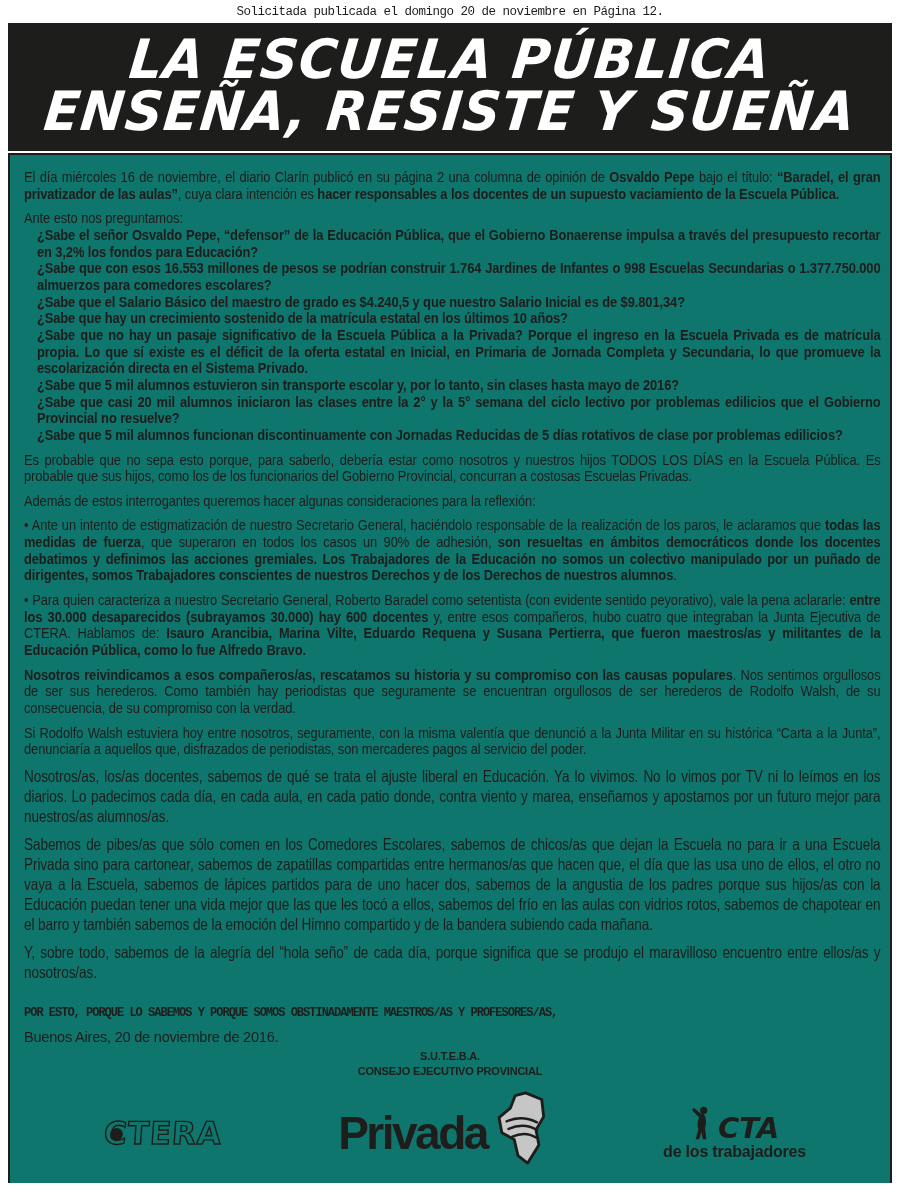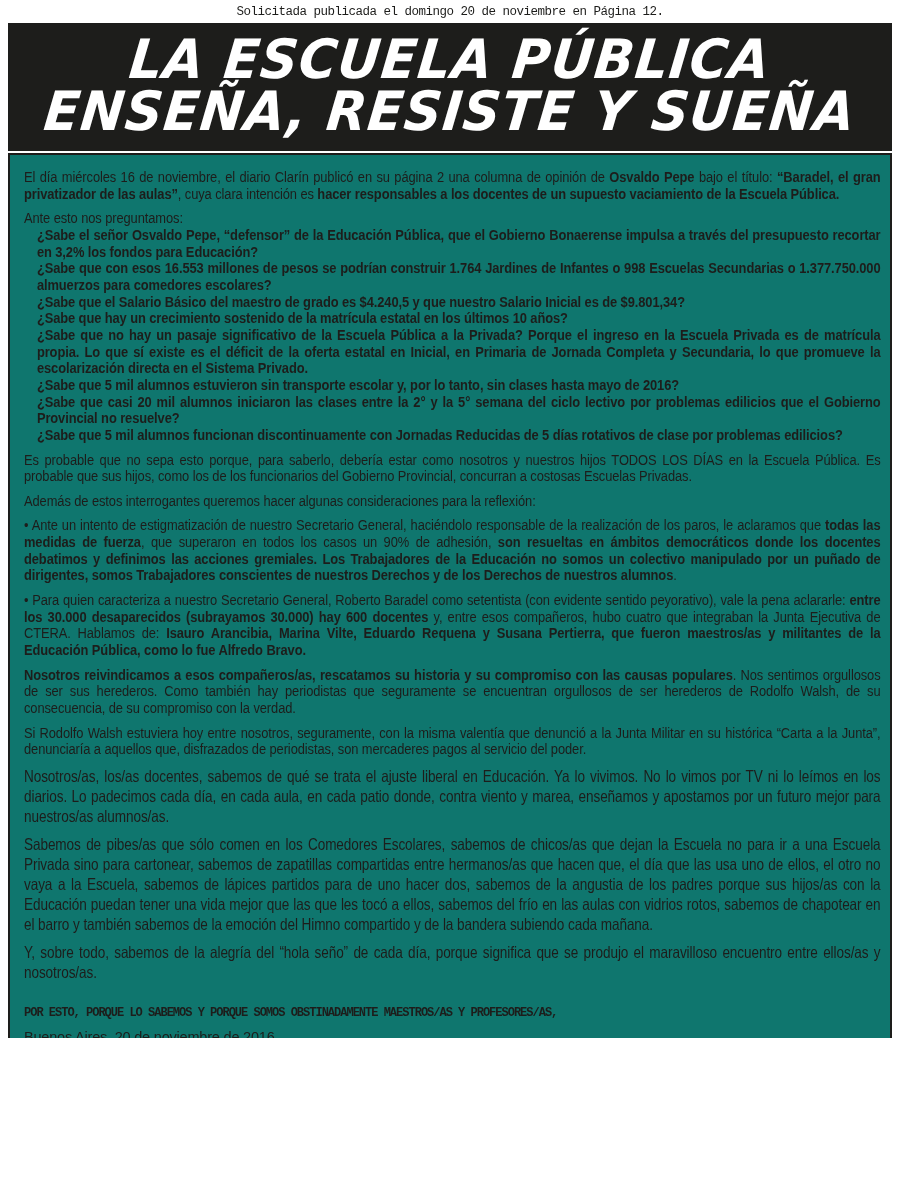--- a/index.html
+++ b/index.html
@@ -1,19 +1,19 @@
 <!DOCTYPE html>
 <html><head>
 <meta charset="utf-8">
 <style>
   * { margin: 0; padding: 0; box-sizing: border-box; }
   html,body { background: #ffffff; }
   .page {
     position: relative;
-    width: 900px; height: 1038px;
+    width: 900px; height: 1183px;
     margin: 0 auto;
     background: #ffffff;
     font-family: "Liberation Sans", sans-serif;
     color: #1d1d1b;
     overflow: hidden;
   }
   .top-note {
     text-align: center;
     padding-top: 5px;
     font-family: "Liberation Mono", monospace;
@@ -123,21 +123,21 @@
   .suteba-logo { display: flex; align-items: center; }
   .suteba-word {
     font-family: "Liberation Sans", sans-serif;
     font-weight: bold;
     font-size: 46px;
     letter-spacing: -2.5px;
     color: #1d1d1b;
   }
   .suteba-mark { margin-left: 2px; margin-top: -6px; }
   .cta-logo { display: flex; flex-direction: column; align-items: center; }
-  .cta-row { display: flex; align-items: flex-start; gap: 6px; }
+  .cta-row { display: flex; align-items: flex-end; gap: 6px; }
   .cta-word {
     font-family: "DejaVu Sans", sans-serif;
     font-style: italic;
     font-weight: 900;
     font-size: 29px;
     letter-spacing: 0px;
     color: #1d1d1b;
   }
   .cta-sub {
     font-weight: bold;
@@ -182,20 +182,24 @@
         <p class="blk big"><span>Sabemos de pibes/as que sólo comen en los Comedores Escolares, sabemos de chicos/as que dejan la Escuela no para ir a una Escuela Privada sino para cartonear, sabemos de zapatillas compartidas entre hermanos/as que hacen que, el día que las usa uno de ellos, el otro no vaya a la Escuela, sabemos de lápices partidos para de uno hacer dos, sabemos de la angustia de los padres porque sus hijos/as con la Educación puedan tener una vida mejor que las que les tocó a ellos, sabemos del frío en las aulas con vidrios rotos, sabemos de chapotear en el barro y también sabemos de la emoción del Himno compartido y de la bandera subiendo cada mañana.</span></p>
         <p class="blk big"><span>Y, sobre todo, sabemos de la alegría del “hola seño” de cada día, porque significa que se produjo el maravilloso encuentro entre ellos/as y nosotros/as.</span></p>
       </div>
 
     <div class="closing">
       <div>POR ESTO, PORQUE LO SABEMOS Y PORQUE SOMOS OBSTINADAMENTE MAESTROS/AS Y PROFESORES/AS,</div>
     </div>
 
     <div class="dateline">Buenos Aires, 20 de noviembre de 2016.</div>
 
+    <div class="org-block">
+      <div class="org-line">S.U.T.E.B.A.</div>
+      <div class="org-line">CONSEJO EJECUTIVO PROVINCIAL</div>
+    </div>
 
     <div class="logos">
 
       <div class="ctera-logo">
         <span class="ctera-dot"></span>
         <span>CTERA</span>
       </div>
 
       <div class="suteba-logo">
         <span class="suteba-word">Privada</span>

